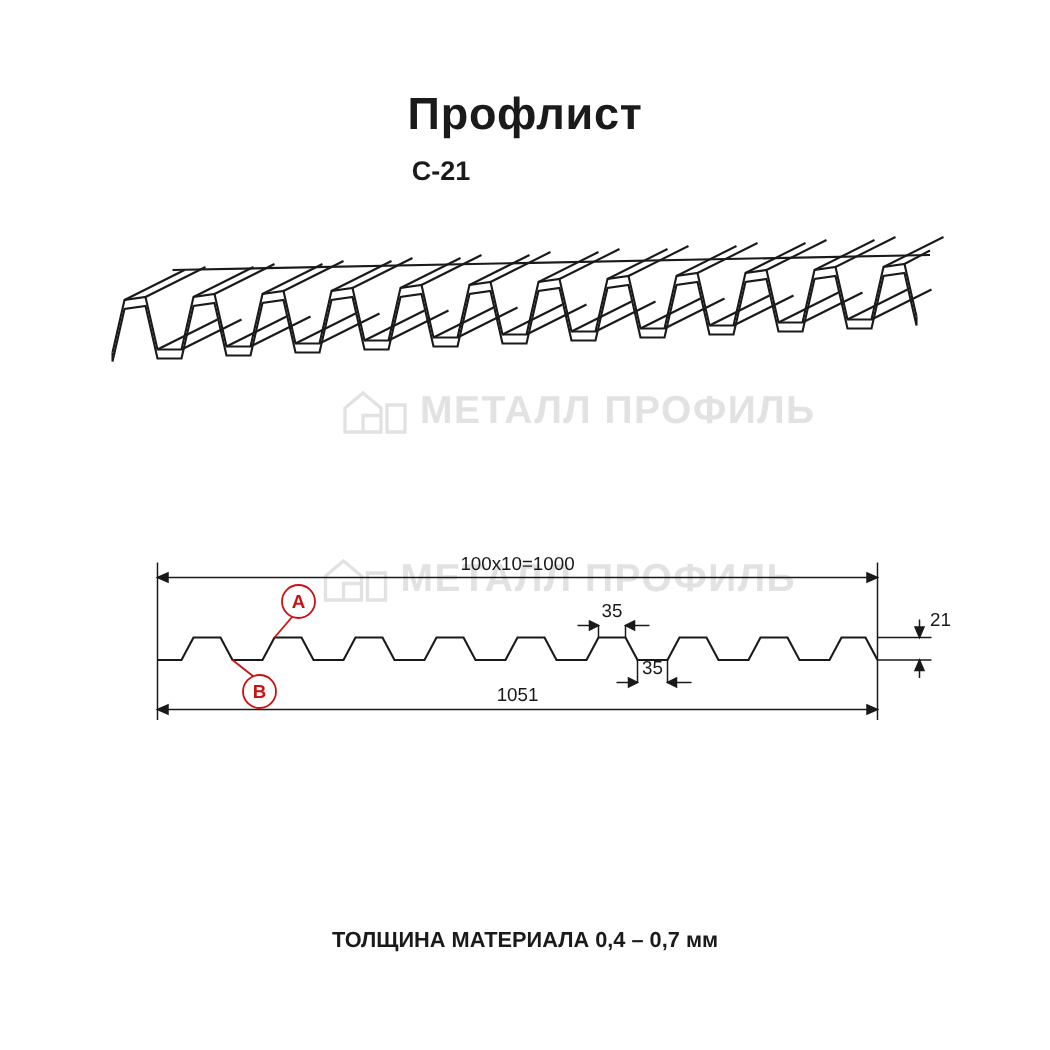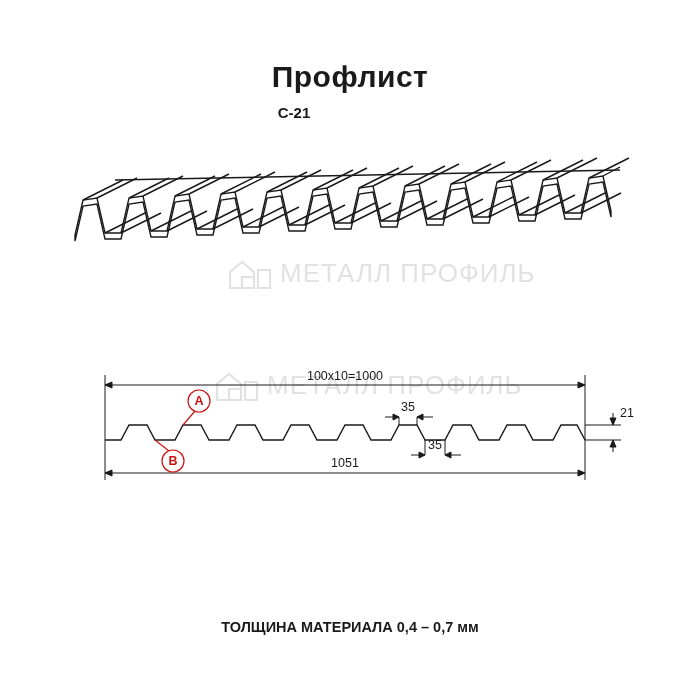--- a/index.html
+++ b/index.html
@@ -30,21 +30,21 @@
     font-weight: bold;
     letter-spacing: 0.5px;
     color: #1a1a1a;
   }
   .subtitle {
     position: absolute;
     top: 104px;
     left: 0;
     width: 588px;
     text-align: center;
-    font-size: 15px;
+    font-size: 18px;
     font-weight: bold;
     color: #1a1a1a;
   }
   .footer-note {
     position: absolute;
     top: 619px;
     left: 0;
     width: 700px;
     text-align: center;
     font-size: 14.5px;
@@ -62,21 +62,21 @@
     position: absolute;
     top: 355px;
     left: 85px;
     width: 560px;
     height: 150px;
   }
   .watermark {
     position: absolute;
     pointer-events: none;
     color: #e2e2e2;
-    font-weight: normal;
+    font-weight: bold;
     font-size: 26px;
     letter-spacing: 1px;
     white-space: nowrap;
   }
   .wm1 {
     top: 258px;
     left: 228px;
   }
   .wm2 {
     top: 370px;

